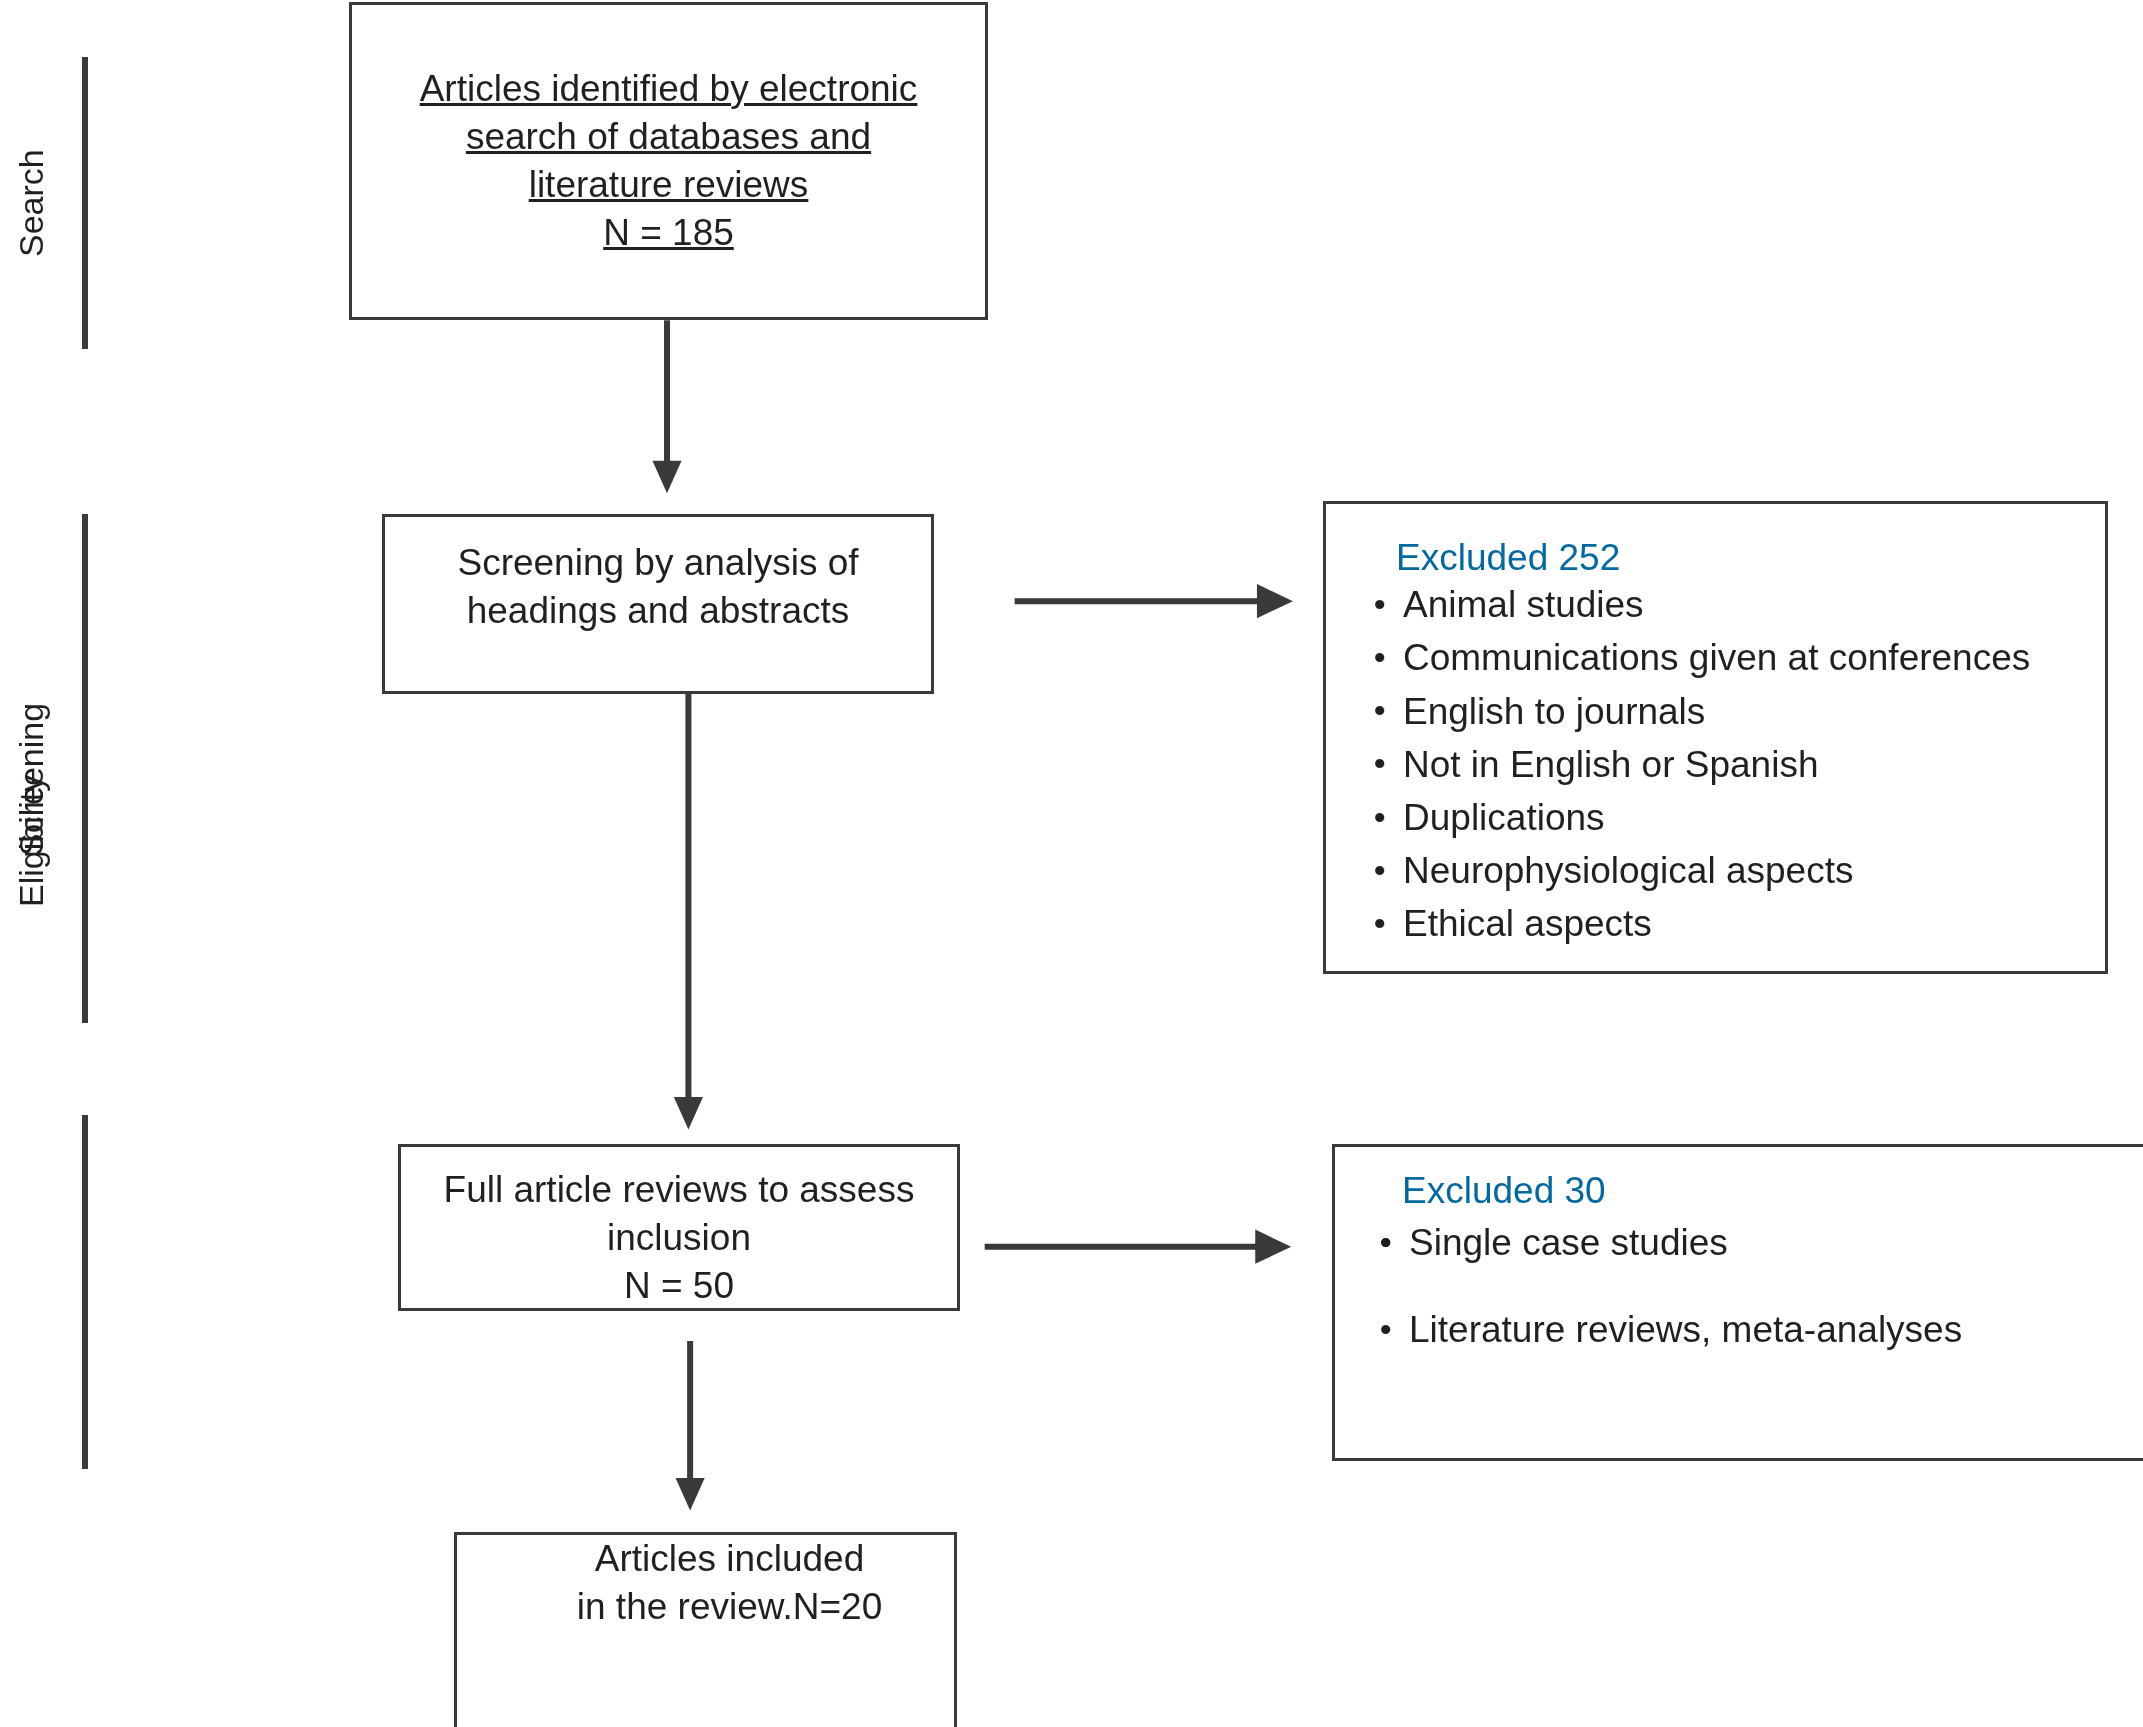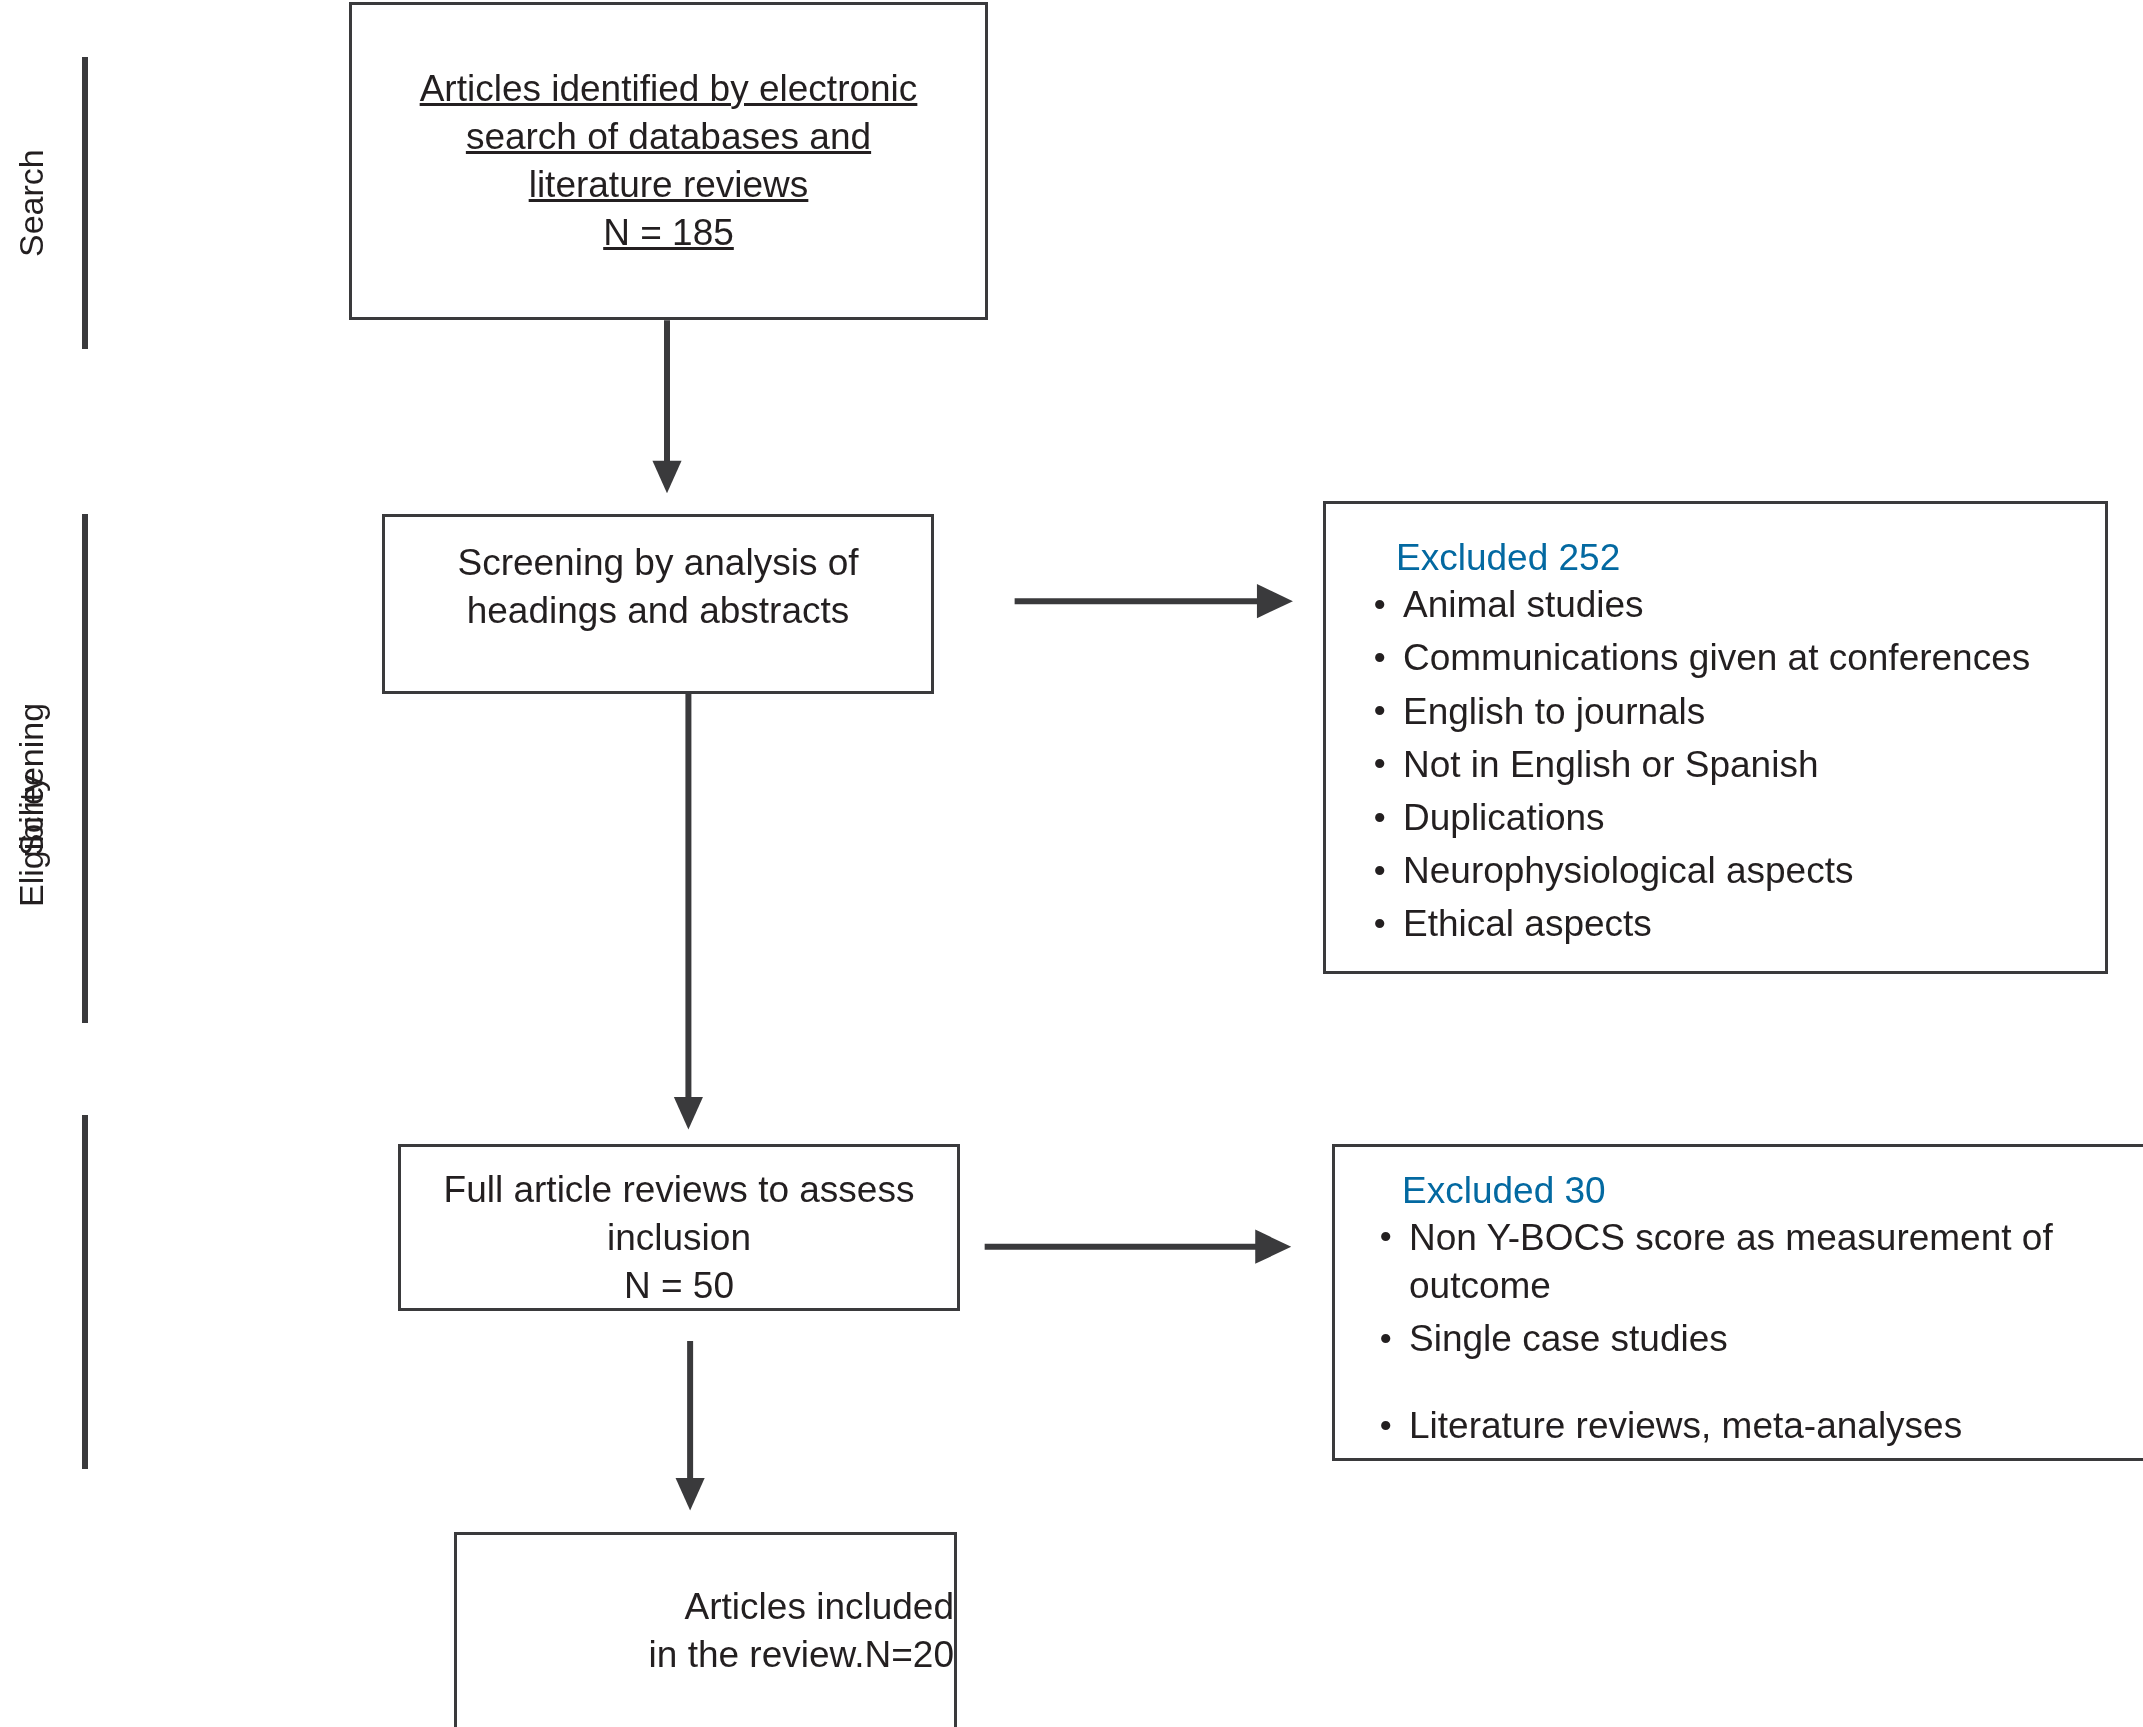--- a/index.html
+++ b/index.html
@@ -126,33 +126,32 @@
     <div>inclusion</div>
     <div>N = 50</div>
   </div>
 </div>
 
 <div class="exc" style="left:1332px;top:1144px;width:899px;height:317px;padding:20.5px 24px 0 38px;">
   <div class="exc-head" style="margin-left:29px;">Excluded 30</div>
   <ul class="exc-list">
     <li>
       <span class="bul">•</span>
-      <span>Non Y-BOCS score as measurement of outcome</span>
     </li>
     <li>
       <span class="bul">•</span>
       <span>Single case studies</span>
     </li>
     <li class="spacer"></li>
     <li>
       <span class="bul">•</span>
       <span>Literature reviews, meta-analyses</span>
     </li>
   </ul>
 </div>
 
 <div class="node" style="left:454px;top:1532px;width:503px;height:210px;">
-  <div class="node-text" style="padding-top:48px;text-align:right;padding-left:48px;">
+  <div class="node-text" style="text-align:center;padding-left:48px;">
     <div>Articles included</div>
     <div>in the review.N=20</div>
   </div>
 </div>
 
 
 </body></html>

